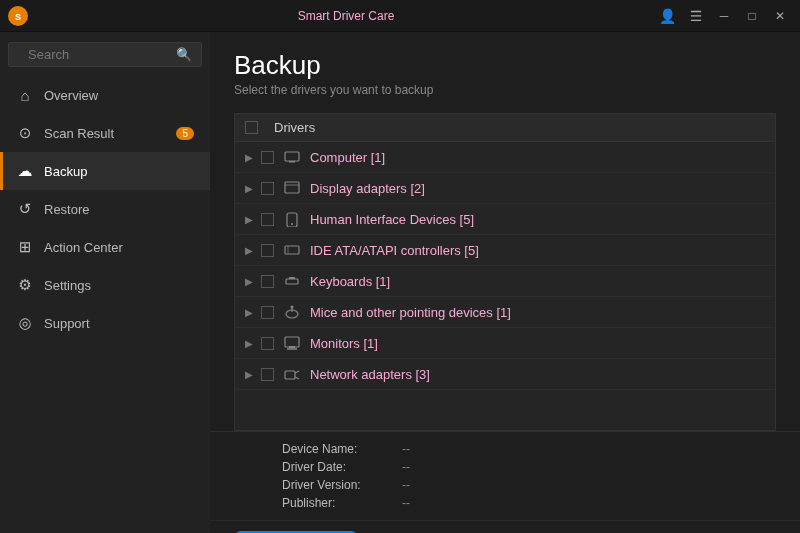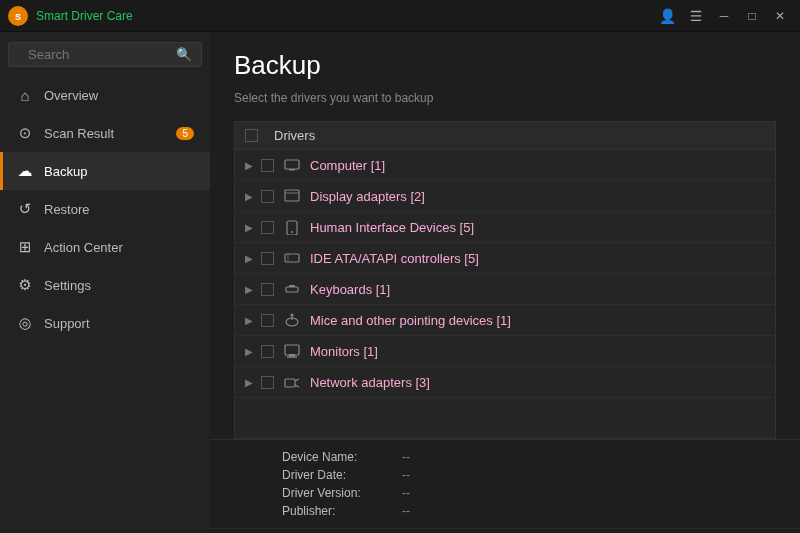--- a/index.html
+++ b/index.html
@@ -32,22 +32,23 @@
       margin-right: 8px;
       display: flex;
       align-items: center;
       justify-content: center;
       font-size: 11px;
       color: white;
       font-weight: bold;
     }
     .title-bar-title {
       font-size: 12px;
-      color: #22c55e;
+      color: #f9a8d4;
       flex: 1;
+      text-align: center;
     }
     .title-bar-controls {
       display: flex;
       gap: 4px;
       align-items: center;
     }
     .title-bar-btn {
       width: 24px;
       height: 20px;
       background: transparent;
@@ -156,21 +157,21 @@
       padding: 18px 24px 8px 24px;
     }
     .page-title {
       font-size: 26px;
       color: #fff;
       font-weight: 300;
     }
     .page-subtitle {
       font-size: 12px;
       color: #888;
-      margin-top: 10px;
+      margin-top: 2px;
     }
 
     
     .driver-table {
       margin: 8px 24px 0 24px;
       border: 1px solid #333;
       background: #252525;
       overflow-y: auto;
       flex-shrink: 0;
       height: 318px;

